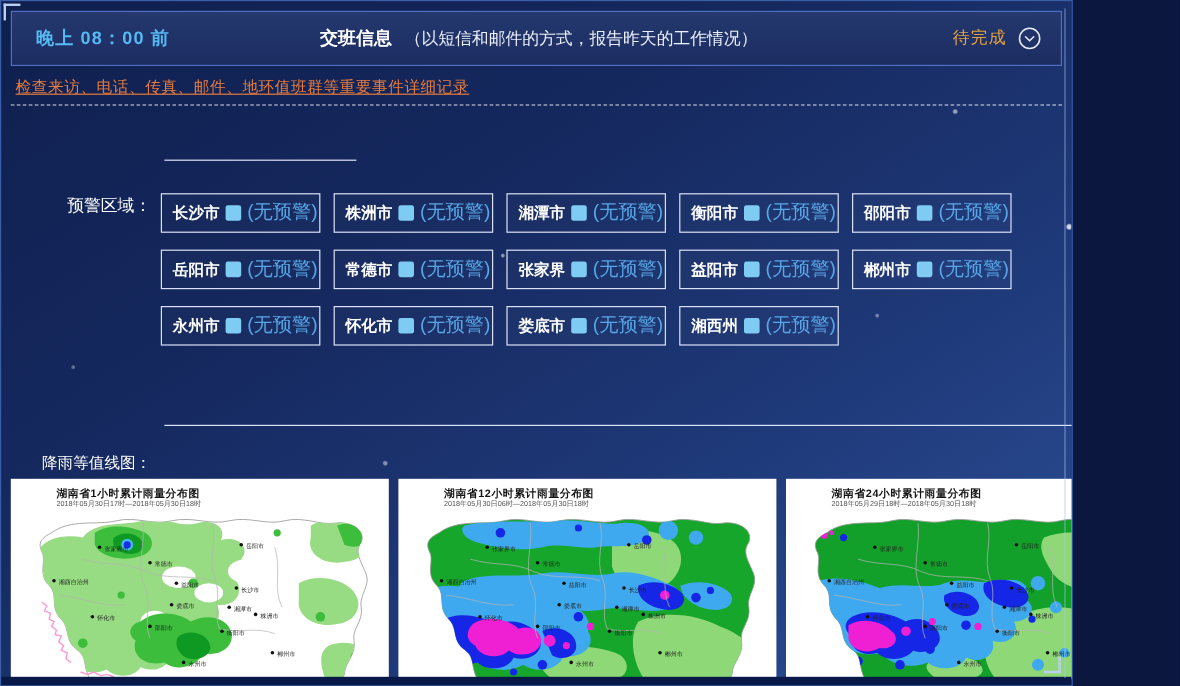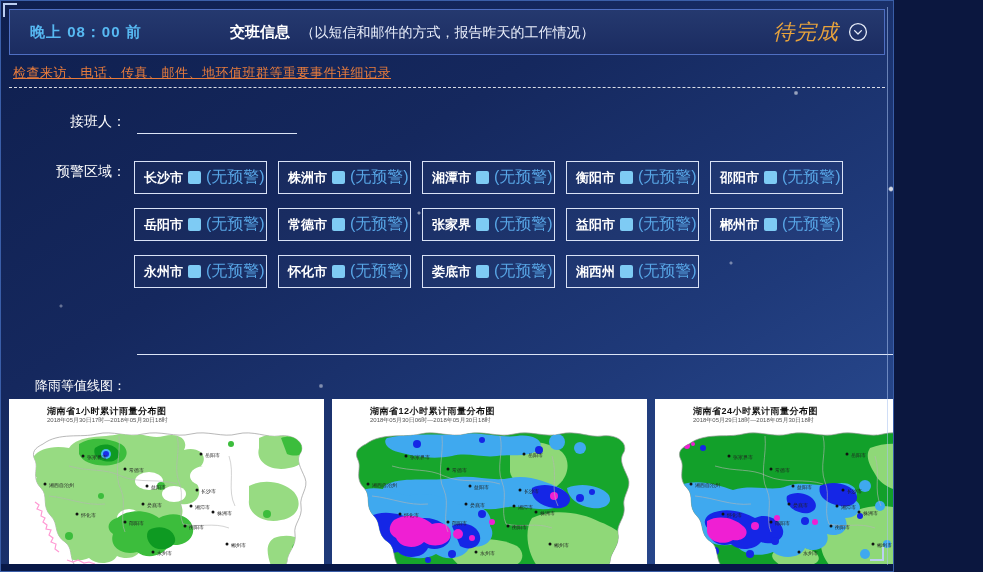--- a/index.html
+++ b/index.html
@@ -29,25 +29,25 @@
   .edge-line{position:absolute;top:6px;bottom:6px;right:5px;width:1px;background:rgba(170,195,240,.55);z-index:5;}
 
   
   .header{
     position:absolute;left:8px;right:8px;top:8px;height:46px;
     background:linear-gradient(#25396f,#1b2c61);
     border:1px solid #4f6fc2;box-sizing:border-box;
     display:flex;align-items:center;color:#fff;
   }
   .header .time{padding-left:20px;color:#57b9f2;font-weight:bold;font-size:15px;letter-spacing:1px;width:200px;}
-  .header .center{flex:1;white-space:nowrap;}
+  .header .center{flex:1;text-align:center;white-space:nowrap;}
   .header .title{font-weight:bold;font-size:15px;color:#ffffff;}
   .header .subtitle{font-size:14px;color:#eaeffb;margin-left:6px;}
   .header .status{display:flex;align-items:center;gap:9px;padding-right:16px;width:200px;justify-content:flex-end;}
-  .header .status-text{color:#e8a33c;font-size:21px;letter-spacing:1px;font-style:italic;}
+  .header .status-text{color:#e8a33c;font-size:14px;letter-spacing:1px;}
   .chevron-btn{width:20px;height:20px;cursor:pointer;display:block;background:none;border:none;padding:0;}
 
   
   .notice{position:absolute;left:12px;top:63px;font-size:13px;color:#e87c3c;letter-spacing:0.5px;text-decoration:underline;}
   .separator{position:absolute;left:8px;right:8px;top:86px;border-bottom:1px dashed rgba(255,255,255,.85);}
 
   
   .form-label{position:absolute;color:#ffffff;font-size:14px;width:125px;text-align:right;}
   .underline-input{
     background:transparent;border:none;outline:none;
@@ -104,21 +104,20 @@
           <circle cx="10" cy="10" r="8.4" fill="none" stroke="#e6ecf8" stroke-width="1.3"></circle>
           <polyline points="6.6,8.6 10,12 13.4,8.6" fill="none" stroke="#e6ecf8" stroke-width="1.3" stroke-linecap="round" stroke-linejoin="round"></polyline>
         </svg>
       </button>
     </div>
   </div>
 
   <div class="notice">检查来访、电话、传真、邮件、地环值班群等重要事件详细记录</div>
   <div class="separator"></div>
 
-  <div class="form-label label-receiver">接班人：</div>
   <input id="receiver-input" class="underline-input" type="text" value="" style="">
 
   <div class="form-label label-area">预警区域：</div>
   <div class="area-grid">
       <div class="city-box">
     <span class="city">长沙市</span>
     <span class="cb"></span>
     <span class="nowarn">(无预警)</span>
   </div>
       <div class="city-box">

